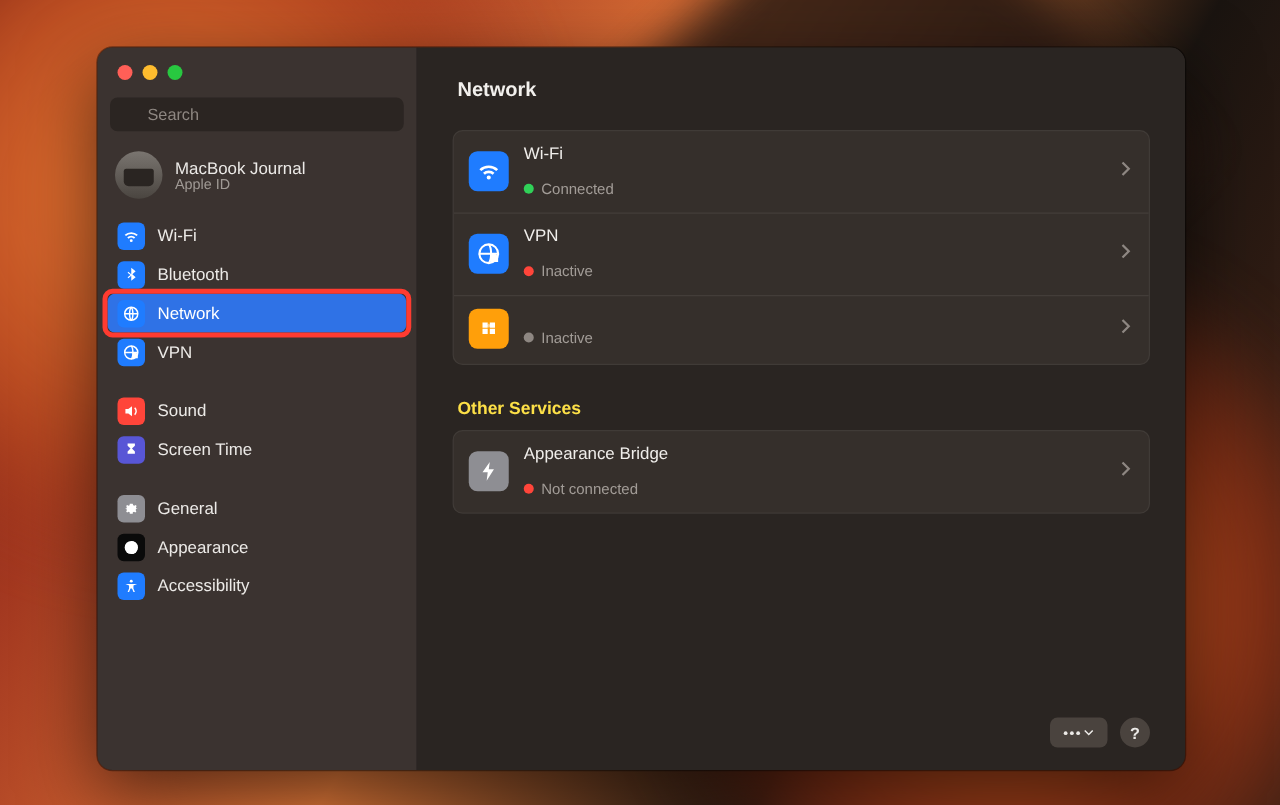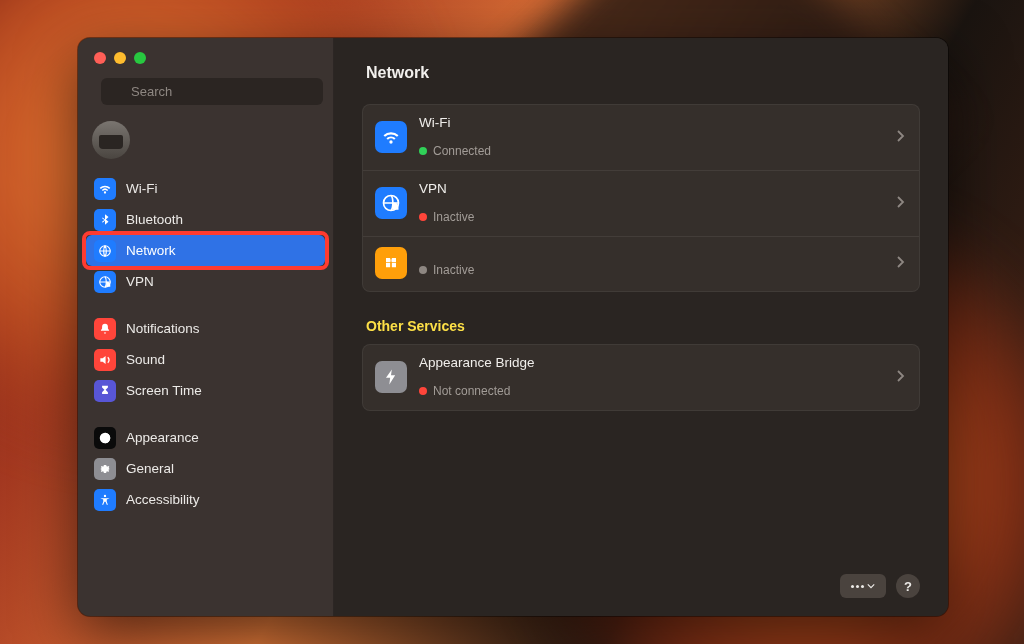--- a/index.html
+++ b/index.html
@@ -45,21 +45,21 @@
     padding: 0;
     border-right: 1px solid rgba(0,0,0,.25);
     overflow: hidden;
   }
   .traffic { display: flex; gap: 8px; padding: 14px 0 14px 16px; }
   .traffic span { width: 12px; height: 12px; border-radius: 50%; }
   .t-red { background: #ff5f57; }
   .t-yellow { background: #febc2e; }
   .t-green { background: #28c840; }
 
-  .search-wrap { padding: 0 10px 8px 23px; }
+  .search-wrap { padding: 0 10px 8px 10px; }
   .search {
     background: #2b2522; border: none; border-radius: 6px;
     padding: 6px 8px 6px 30px; width: 100%;
     color: #9a938e; font-size: 13px;
     position: relative;
   }
   .search-wrap { position: relative; }
   .search-icon {
     position: absolute; left: 18px; top: 5px;
     color: #8e8782; font-size: 14px;
@@ -193,20 +193,24 @@
         <svg viewBox="0 0 16 16" fill="none" stroke="currentColor" stroke-width="1.8">
             <circle cx="7" cy="7" r="5"></circle>
             <line x1="11" y1="11" x2="15" y2="15"></line>
           </svg>
       </span>
       <input class="search" placeholder="Search" style="">
     </div>
 
     <div class="profile">
       <div class="profile-pic"></div>
+      <div class="profile-text">
+        <div class="name">MacBook Journal</div>
+        <div class="sub">Apple ID</div>
+      </div>
     </div>
 
     <div class="sidebar-list" id="sidebar-list">
         <div class="sidebar-item">
           <div class="sb-icon" style="background: rgb(31, 124, 255);">
             <svg viewBox="0 0 24 24" fill="#fff">
               <path d="M12 20a2 2 0 100-4 2 2 0 000 4zm-5.5-6.5a8 8 0 0111 0l-1.8 1.8a5.5 5.5 0 00-7.4 0zM3 10a13 13 0 0118 0l-1.8 1.8a10.5 10.5 0 00-14.4 0z"></path>
             </svg>
           </div>
           <span>Wi-Fi</span>
@@ -236,58 +240,50 @@
               <path d="M3 12h18M12 3c3 3 3 15 0 18" stroke="#fff" stroke-width="2" fill="none"></path>
               <path d="M14 12a5 5 0 017 5v3h-7z" fill="#fff"></path>
             </svg>
           </div>
           <span>VPN</span>
         </div>
         <div class="group-gap"></div>
         <div class="sidebar-item">
           <div class="sb-icon" style="background: rgb(255, 69, 58);">
             <svg viewBox="0 0 24 24" fill="#fff">
-              <path d="M12 3a5 5 0 00-5 5v3l-2 3v1h14v-1l-2-3V8a5 5 0 00-5-5zm-2 15a2 2 0 104 0z"></path>
-            </svg>
-          </div>
-          <span>Notifications</span>
-        </div>
-        <div class="sidebar-item">
-          <div class="sb-icon" style="background: rgb(255, 69, 58);">
-            <svg viewBox="0 0 24 24" fill="#fff">
               <path d="M4 9v6h4l5 4V5L8 9H4zm12-1a6 6 0 010 8l1.5 1.5a8 8 0 000-11z"></path>
             </svg>
           </div>
           <span>Sound</span>
         </div>
         <div class="sidebar-item">
           <div class="sb-icon" style="background: rgb(88, 86, 214);">
             <svg viewBox="0 0 24 24" fill="#fff">
               <path d="M7 3h10v3l-4 4 4 4v3H7v-3l4-4-4-4V3z"></path>
             </svg>
           </div>
           <span>Screen Time</span>
         </div>
         <div class="group-gap"></div>
+        <div class="sidebar-item">
+          <div class="sb-icon" style="background: rgb(142, 142, 147);">
+            <svg viewBox="0 0 24 24" fill="#fff">
+              <path d="M12 8a4 4 0 100 8 4 4 0 000-8zm9 4l-2-.5a7 7 0 00-.6-1.5l1-1.8-1.4-1.4-1.8 1a7 7 0 00-1.5-.6L14 5h-4l-.3 2.2a7 7 0 00-1.5.6l-1.8-1L5 8.2l1 1.8a7 7 0 00-.6 1.5L3 12l2.4.5a7 7 0 00.6 1.5l-1 1.8L6.4 17l1.8-1a7 7 0 001.5.6L10 19h4l.3-2.4a7 7 0 001.5-.6l1.8 1 1.4-1.4-1-1.8a7 7 0 00.6-1.5z"></path>
+            </svg>
+          </div>
+          <span>General</span>
+        </div>
         <div class="sidebar-item">
           <div class="sb-icon" style="background: rgb(10, 10, 10);">
             <svg viewBox="0 0 24 24" fill="#fff">
               <circle cx="12" cy="12" r="9"></circle>
               <path d="M12 3a9 9 0 010 18z" fill="#fff"></path>
             </svg>
           </div>
           <span>Appearance</span>
-        </div>
-        <div class="sidebar-item">
-          <div class="sb-icon" style="background: rgb(142, 142, 147);">
-            <svg viewBox="0 0 24 24" fill="#fff">
-              <path d="M12 8a4 4 0 100 8 4 4 0 000-8zm9 4l-2-.5a7 7 0 00-.6-1.5l1-1.8-1.4-1.4-1.8 1a7 7 0 00-1.5-.6L14 5h-4l-.3 2.2a7 7 0 00-1.5.6l-1.8-1L5 8.2l1 1.8a7 7 0 00-.6 1.5L3 12l2.4.5a7 7 0 00.6 1.5l-1 1.8L6.4 17l1.8-1a7 7 0 001.5.6L10 19h4l.3-2.4a7 7 0 001.5-.6l1.8 1 1.4-1.4-1-1.8a7 7 0 00.6-1.5z"></path>
-            </svg>
-          </div>
-          <span>General</span>
         </div>
         <div class="sidebar-item">
           <div class="sb-icon" style="background: rgb(31, 124, 255);">
             <svg viewBox="0 0 24 24" fill="#fff">
               <circle cx="12" cy="5" r="2"></circle>
               <path d="M4 9h16l-5 2v4l2 5h-2l-2-5h-2l-2 5H7l2-5v-4z"></path>
             </svg>
           </div>
           <span>Accessibility</span>
         </div>

